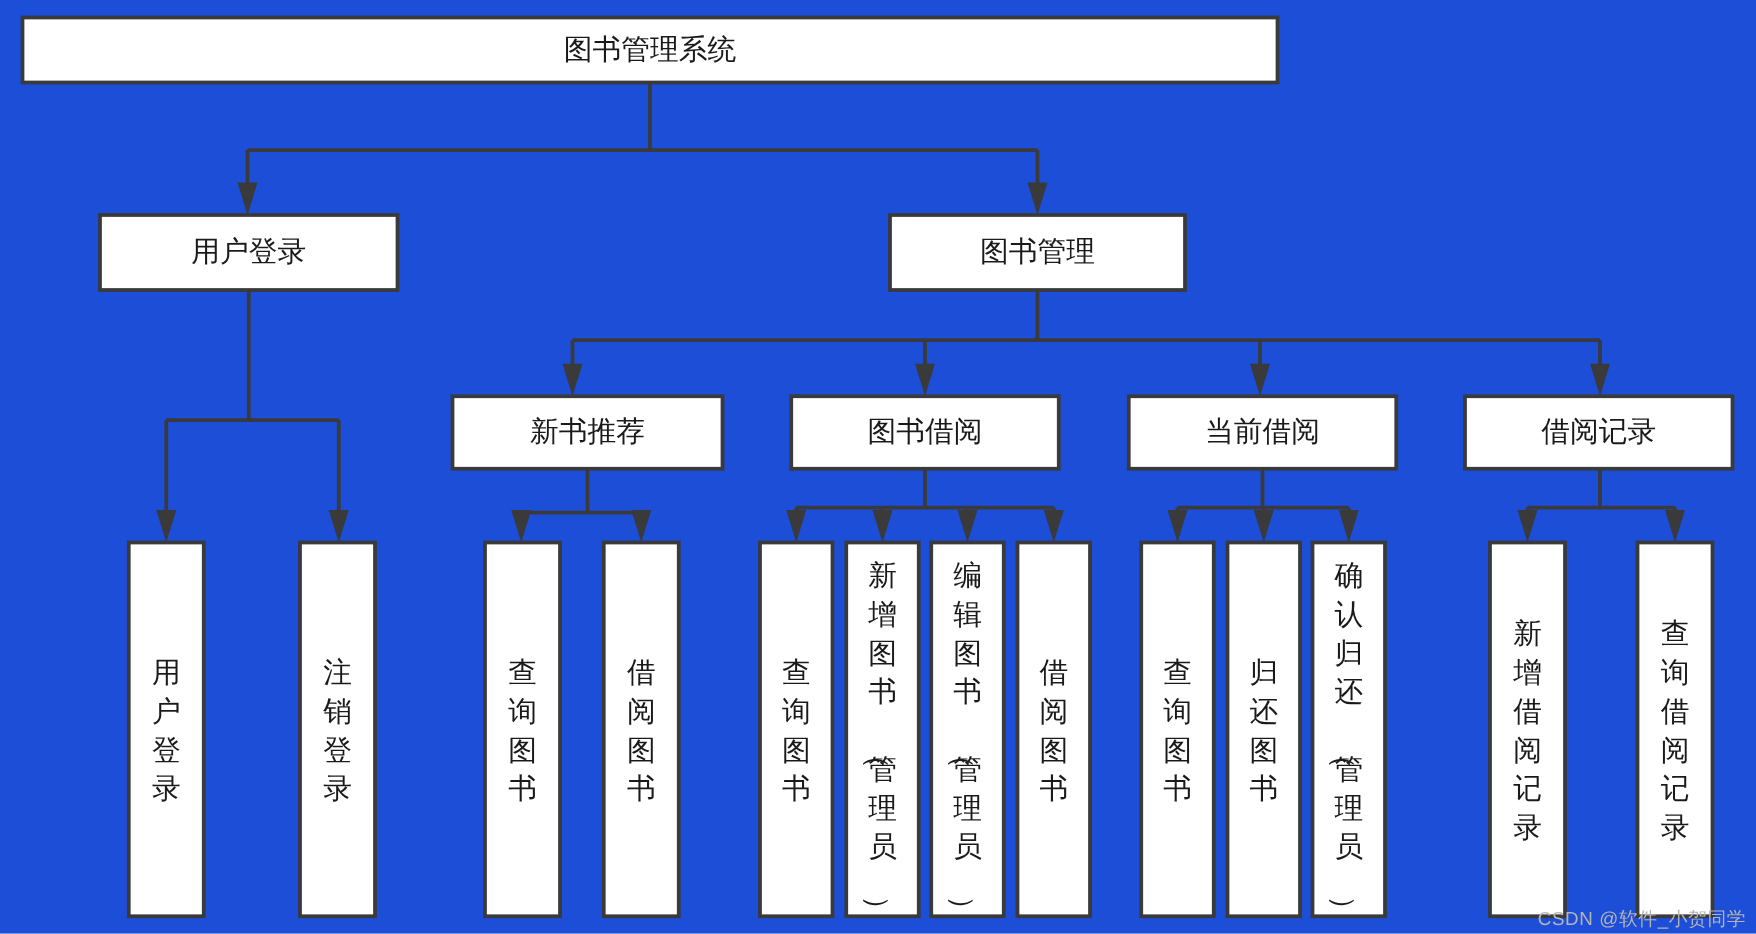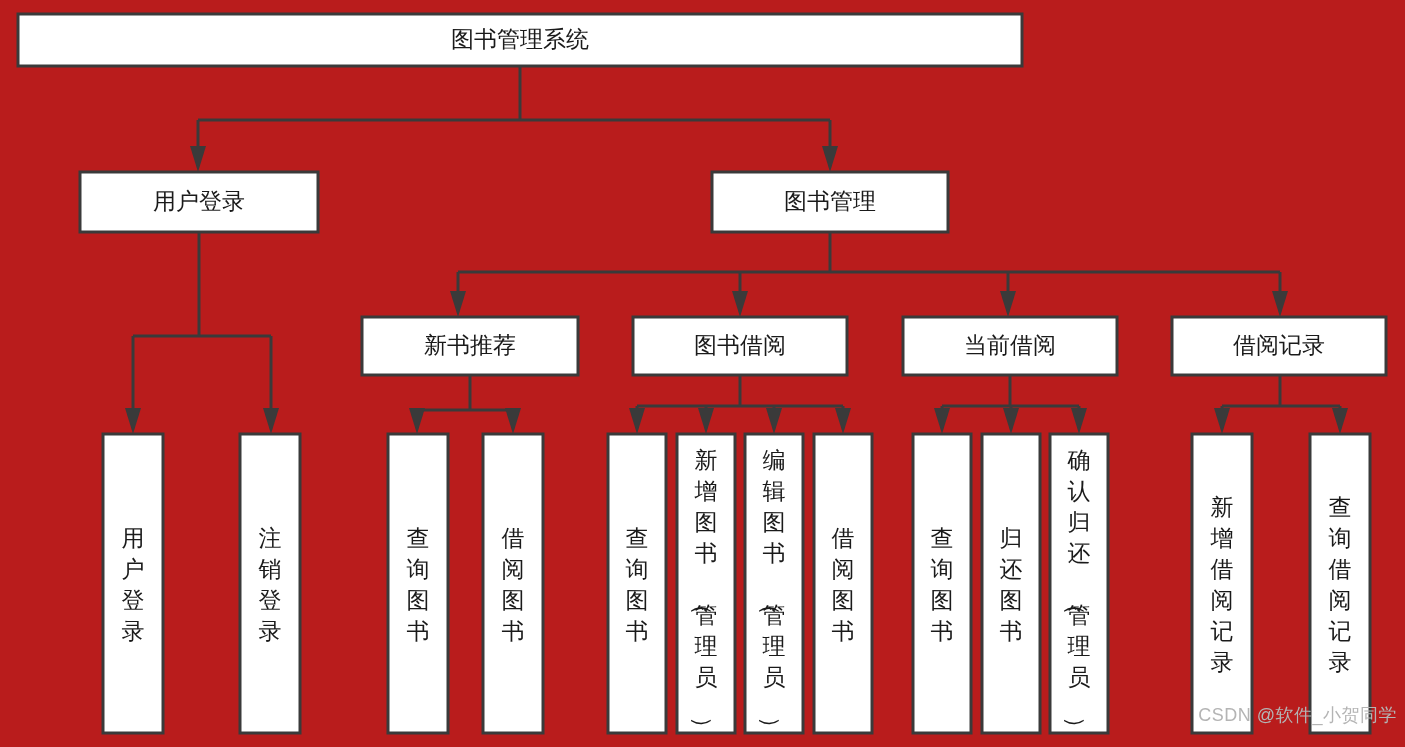--- a/index.html
+++ b/index.html
@@ -8,21 +8,21 @@
     padding: 0;
     background: #ffffff;
   }
   body {
     font-family: "Liberation Sans", "DejaVu Sans", sans-serif;
   }
   #diagram-root {
     position: relative;
     width: 1405px;
     height: 747px;
-    background: #b91c1c;
+    background: #1d4ed8;
     overflow: hidden;
   }
   svg.diagram-canvas {
     position: absolute;
     left: 0;
     top: 0;
     width: 1405px;
     height: 747px;
   }
   .node-box {
@@ -48,23 +48,23 @@
   }
   .node-label-v {
     font-family: "Liberation Sans", "DejaVu Sans", sans-serif;
     font-size: 23px;
     fill: #1a1a1a;
     text-anchor: middle;
   }
   .watermark-text {
     position: absolute;
     right: 8px;
-    bottom: 20px;
-    font-family: "Liberation Sans", "DejaVu Sans", sans-serif;
-    font-size: 18px;
+    bottom: 2px;
+    font-family: "Liberation Sans", "DejaVu Sans", sans-serif;
+    font-size: 15px;
     color: #b4b4b4;
     white-space: nowrap;
     letter-spacing: 0.5px;
     pointer-events: none;
   }
 </style>
 </head>
 <body>
 
 <div id="diagram-root">

